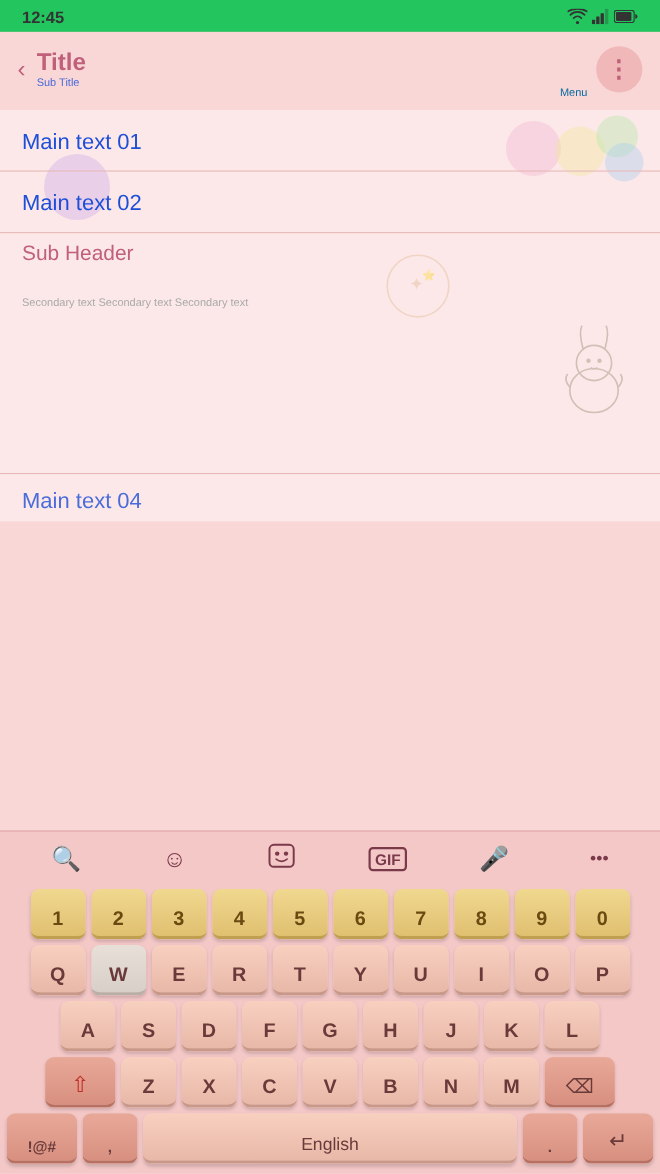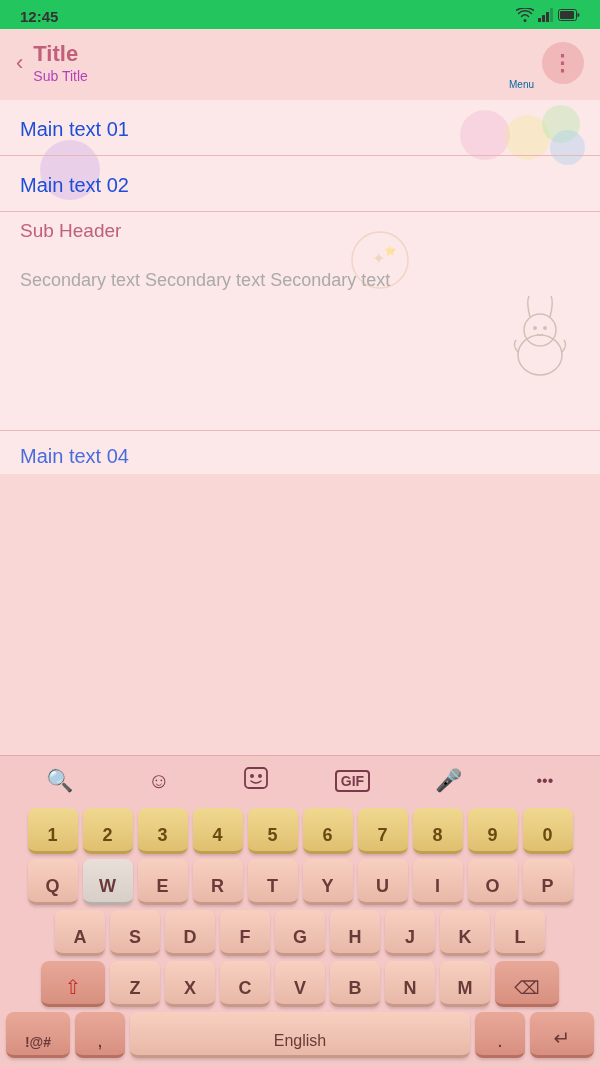--- a/index.html
+++ b/index.html
@@ -53,22 +53,22 @@
     .header-titles {
       flex: 1;
     }
     .header-title {
       font-size: 22px;
       font-weight: 700;
       color: #c0607a;
       line-height: 1.2;
     }
     .header-subtitle {
-      font-size: 14px;
-      color: #a21caf;
+      font-size: 10px;
+      color: #1d4ed8;
       opacity: 0.8;
     }
     .header-right {
       display: flex;
       align-items: center;
       gap: 8px;
     }
     .header-menu-text {
       font-size: 10px;
       color: #0369a1;
@@ -116,21 +116,21 @@
       border-bottom: 1px solid #e8b8b8;
       position: relative;
       z-index: 2;
     }
     .list-item-main {
       font-size: 20px;
       color: #1d4ed8;
       font-weight: 400;
     }
     .list-item-secondary {
-      font-size: 18px;
+      font-size: 10px;
       color: #aaa;
       margin-top: 2px;
     }
 
     .sub-header-row {
       padding: 8px 20px 8px 20px;
       position: relative;
       z-index: 2;
     }
     .sub-header-text {

